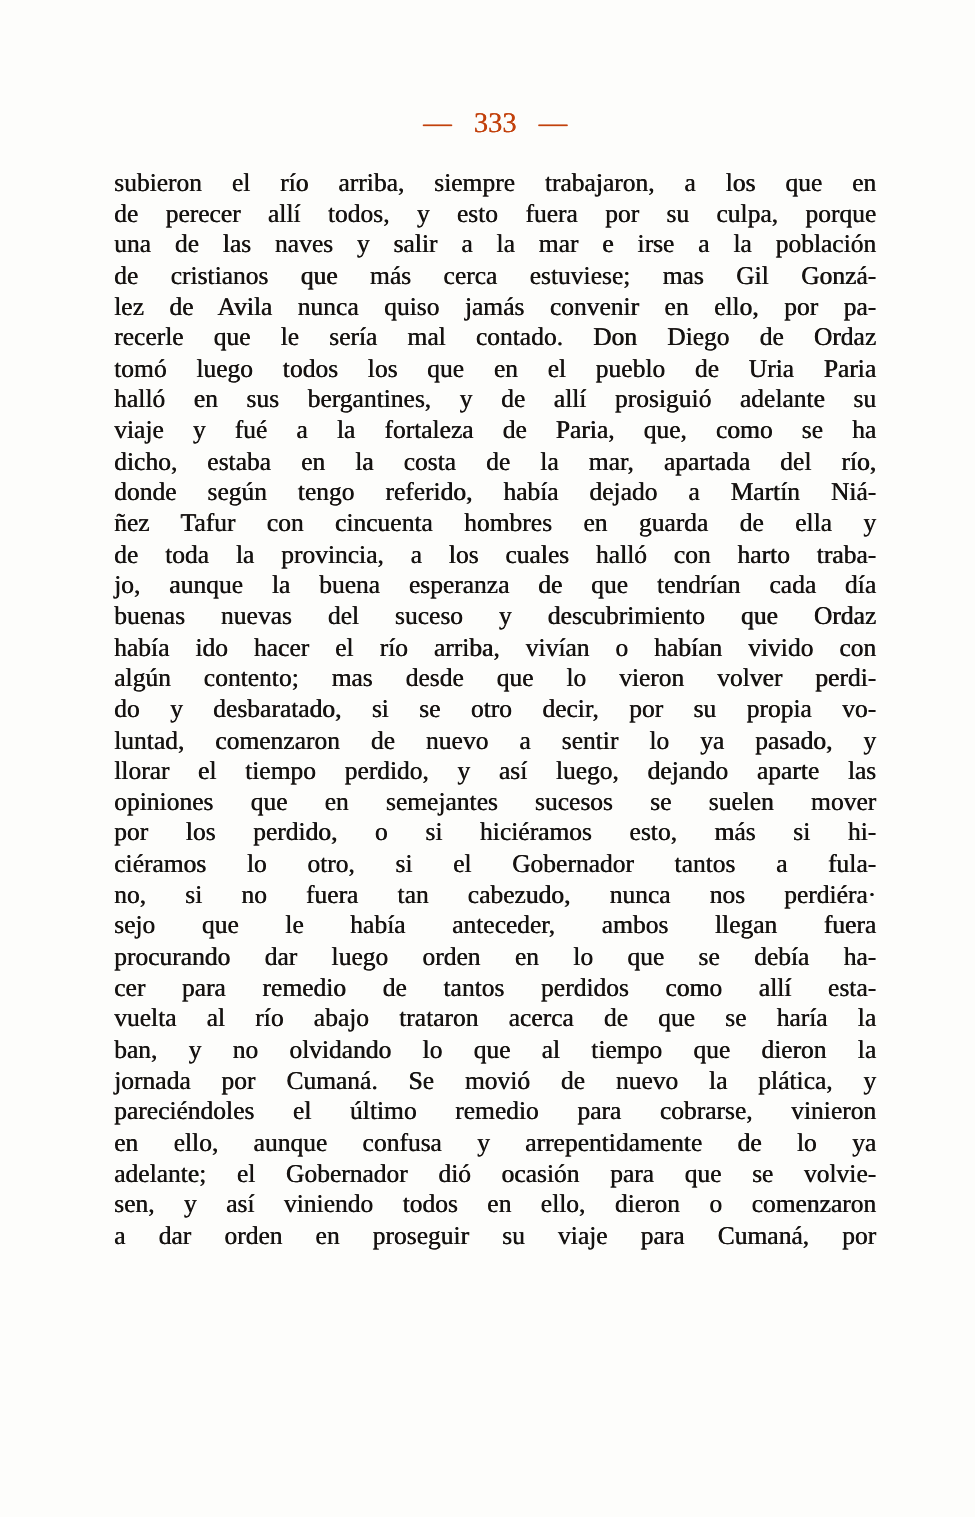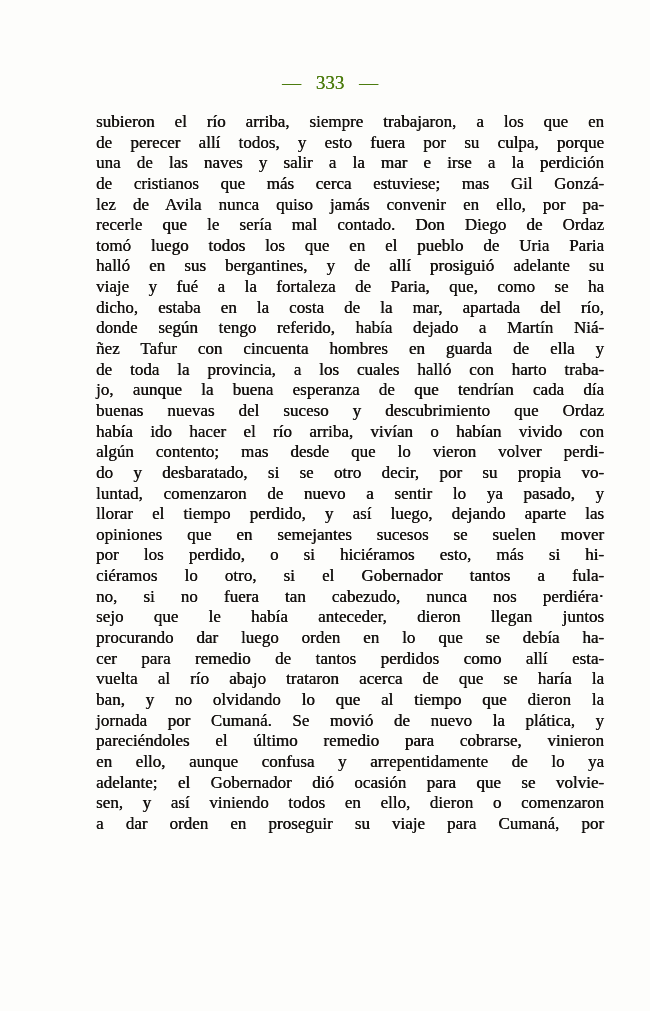--- a/index.html
+++ b/index.html
@@ -17,51 +17,50 @@
     overflow: hidden;
   }
   .page-number {
     position: absolute;
     top: 72px;
     left: 76px;
     width: 508px;
     text-align: center;
     font-size: 19px;
     word-spacing: 10px;
-    color: #4d7c0f;
+    color: #c2410c;
     text-shadow: 0.3px 0 0 currentColor;
   }
   .text-block {
     position: absolute;
     top: 112px;
     left: 76px;
     width: 508px;
     font-size: 17px;
     line-height: 20.65px;
     text-shadow: 0.35px 0 0 currentColor;
-    margin-left: 20px;
   }
   .text-line {
     text-align: justify;
     text-align-last: justify;
     -moz-text-align-last: justify;
     white-space: normal;
     height: 20.65px;
     overflow: visible;
   }
 </style>
 </head>
 <body>
 
 <div class="page">
   <div class="page-number">— 333 —</div>
   <div class="text-block">
       <div class="text-line">subieron el río arriba, siempre trabajaron, a los que en</div>
       <div class="text-line">de perecer allí todos, y esto fuera por su culpa, porque</div>
-      <div class="text-line">una de las naves y salir a la mar e irse a la perdición</div>
+      <div class="text-line">una de las naves y salir a la mar e irse a la población</div>
       <div class="text-line">de cristianos que más cerca estuviese; mas Gil Gonzá-</div>
       <div class="text-line">lez de Avila nunca quiso jamás convenir en ello, por pa-</div>
       <div class="text-line">recerle que le sería mal contado. Don Diego de Ordaz</div>
       <div class="text-line">tomó luego todos los que en el pueblo de Uria Paria</div>
       <div class="text-line">halló en sus bergantines, y de allí prosiguió adelante su</div>
       <div class="text-line">viaje y fué a la fortaleza de Paria, que, como se ha</div>
       <div class="text-line">dicho, estaba en la costa de la mar, apartada del río,</div>
       <div class="text-line">donde según tengo referido, había dejado a Martín Niá-</div>
       <div class="text-line">ñez Tafur con cincuenta hombres en guarda de ella y</div>
       <div class="text-line">de toda la provincia, a los cuales halló con harto traba-</div>
@@ -69,21 +68,21 @@
       <div class="text-line">buenas nuevas del suceso y descubrimiento que Ordaz</div>
       <div class="text-line">había ido hacer el río arriba, vivían o habían vivido con</div>
       <div class="text-line">algún contento; mas desde que lo vieron volver perdi-</div>
       <div class="text-line">do y desbaratado, si se otro decir, por su propia vo-</div>
       <div class="text-line">luntad, comenzaron de nuevo a sentir lo ya pasado, y</div>
       <div class="text-line">llorar el tiempo perdido, y así luego, dejando aparte las</div>
       <div class="text-line">opiniones que en semejantes sucesos se suelen mover</div>
       <div class="text-line">por los perdido, o si hiciéramos esto, más si hi-</div>
       <div class="text-line">ciéramos lo otro, si el Gobernador tantos a fula-</div>
       <div class="text-line">no, si no fuera tan cabezudo, nunca nos perdiéra·</div>
-      <div class="text-line">sejo que le había anteceder, dieron llegan juntos</div>
+      <div class="text-line">sejo que le había anteceder, ambos llegan fuera</div>
       <div class="text-line">procurando dar luego orden en lo que se debía ha-</div>
       <div class="text-line">cer para remedio de tantos perdidos como allí esta-</div>
       <div class="text-line">vuelta al río abajo trataron acerca de que se haría la</div>
       <div class="text-line">ban, y no olvidando lo que al tiempo que dieron la</div>
       <div class="text-line">jornada por Cumaná.  Se movió de nuevo la plática, y</div>
       <div class="text-line">pareciéndoles el último remedio para cobrarse, vinieron</div>
       <div class="text-line">en ello, aunque confusa y arrepentidamente de lo ya</div>
       <div class="text-line">adelante; el Gobernador dió ocasión para que se volvie-</div>
       <div class="text-line">sen, y así viniendo todos en ello, dieron o comenzaron</div>
       <div class="text-line">a dar orden en proseguir su viaje para Cumaná, por</div>

